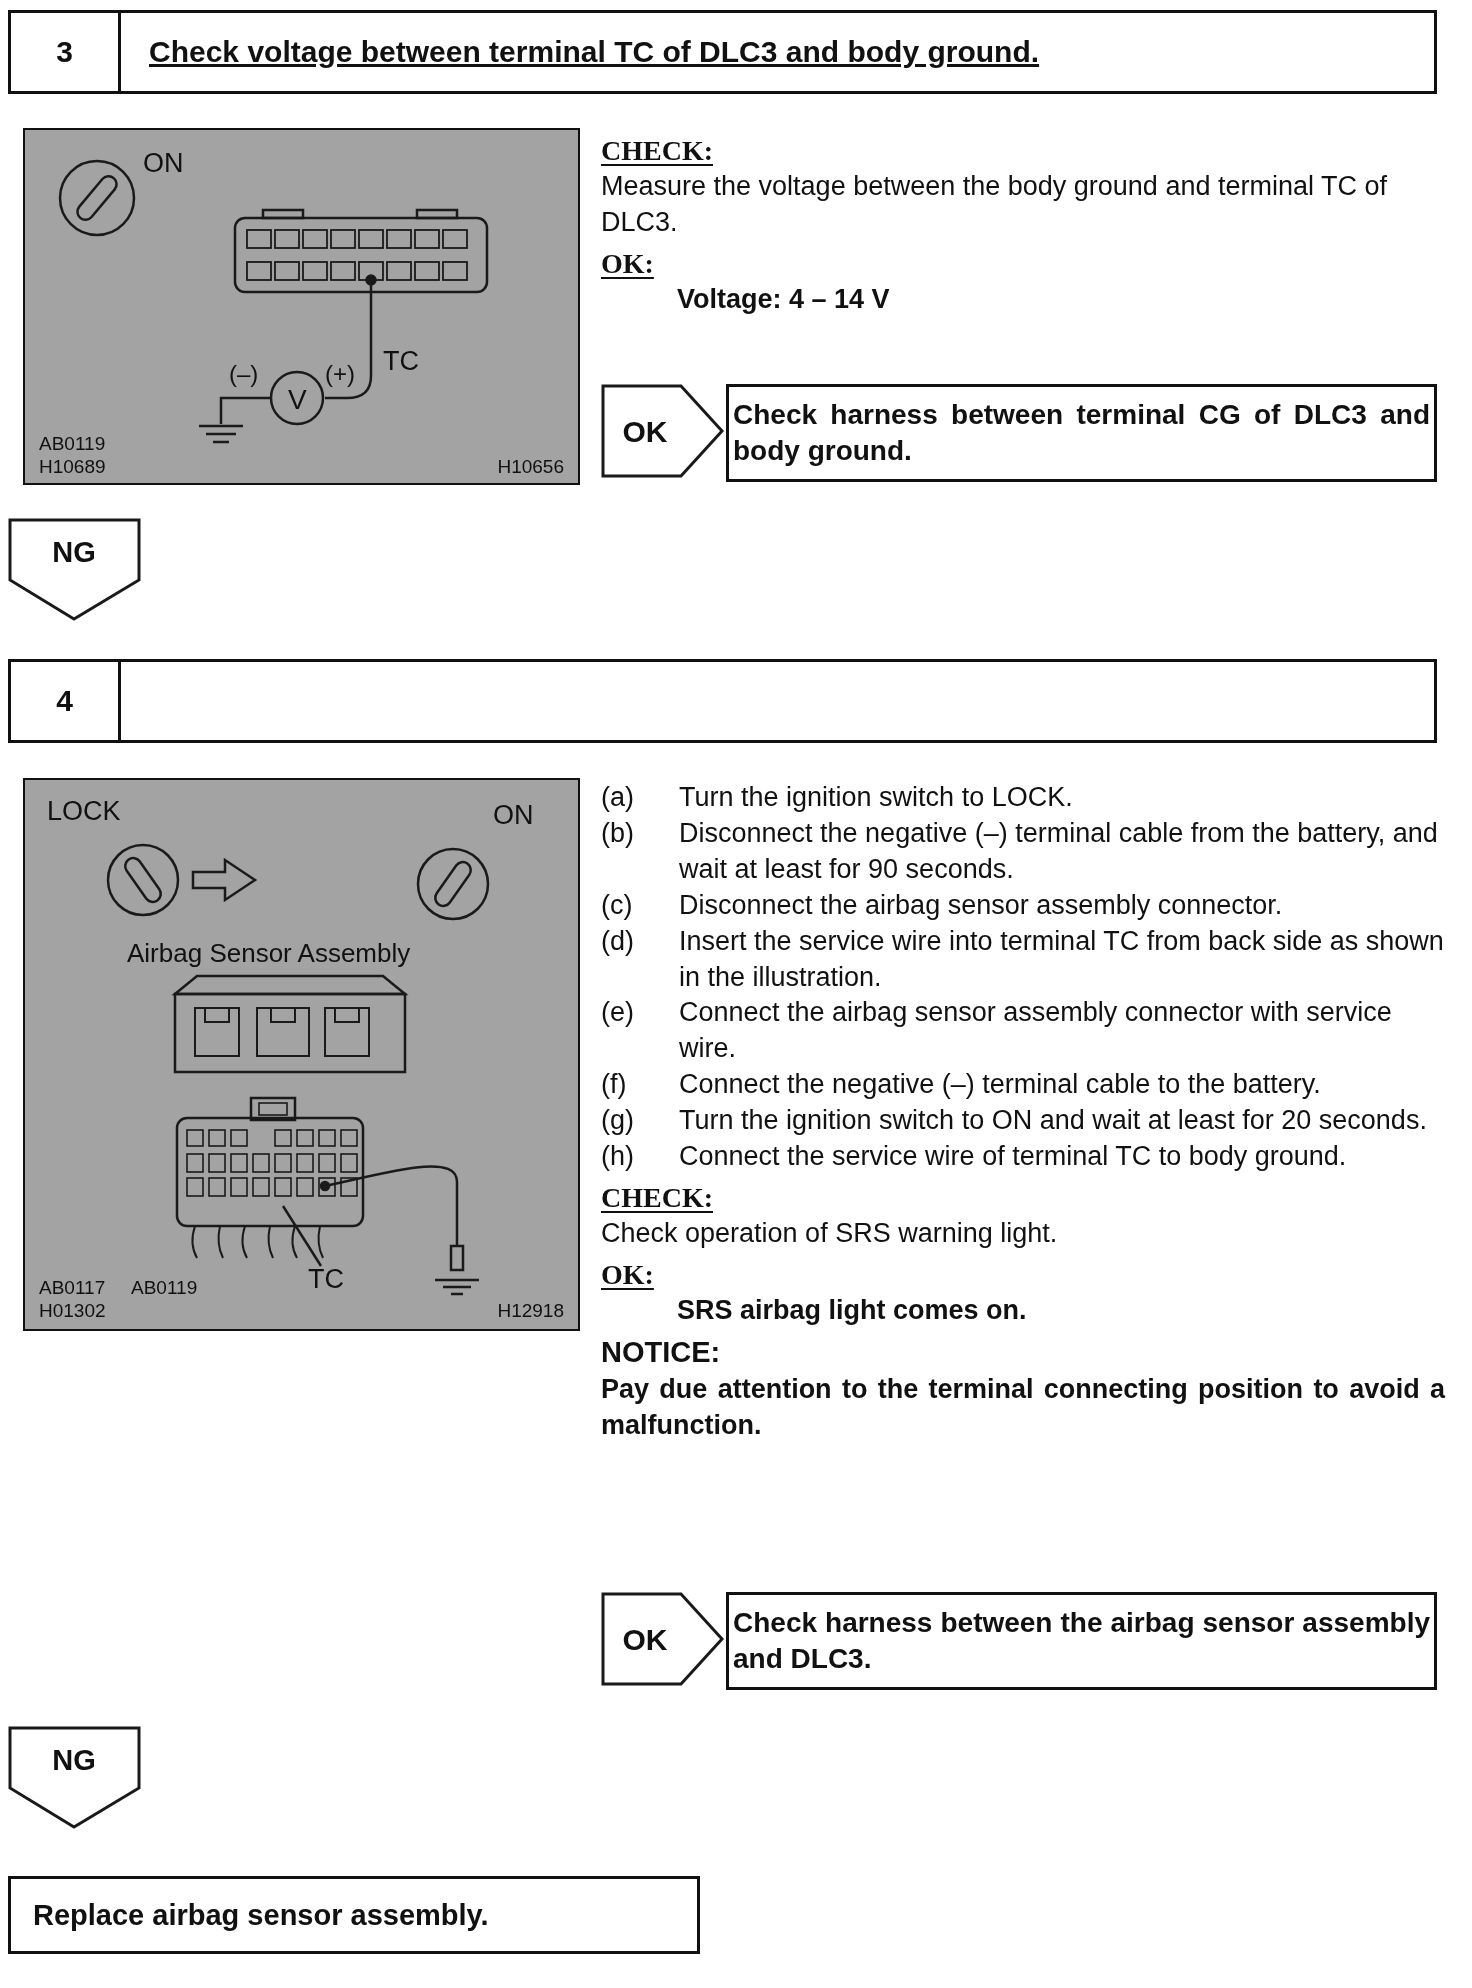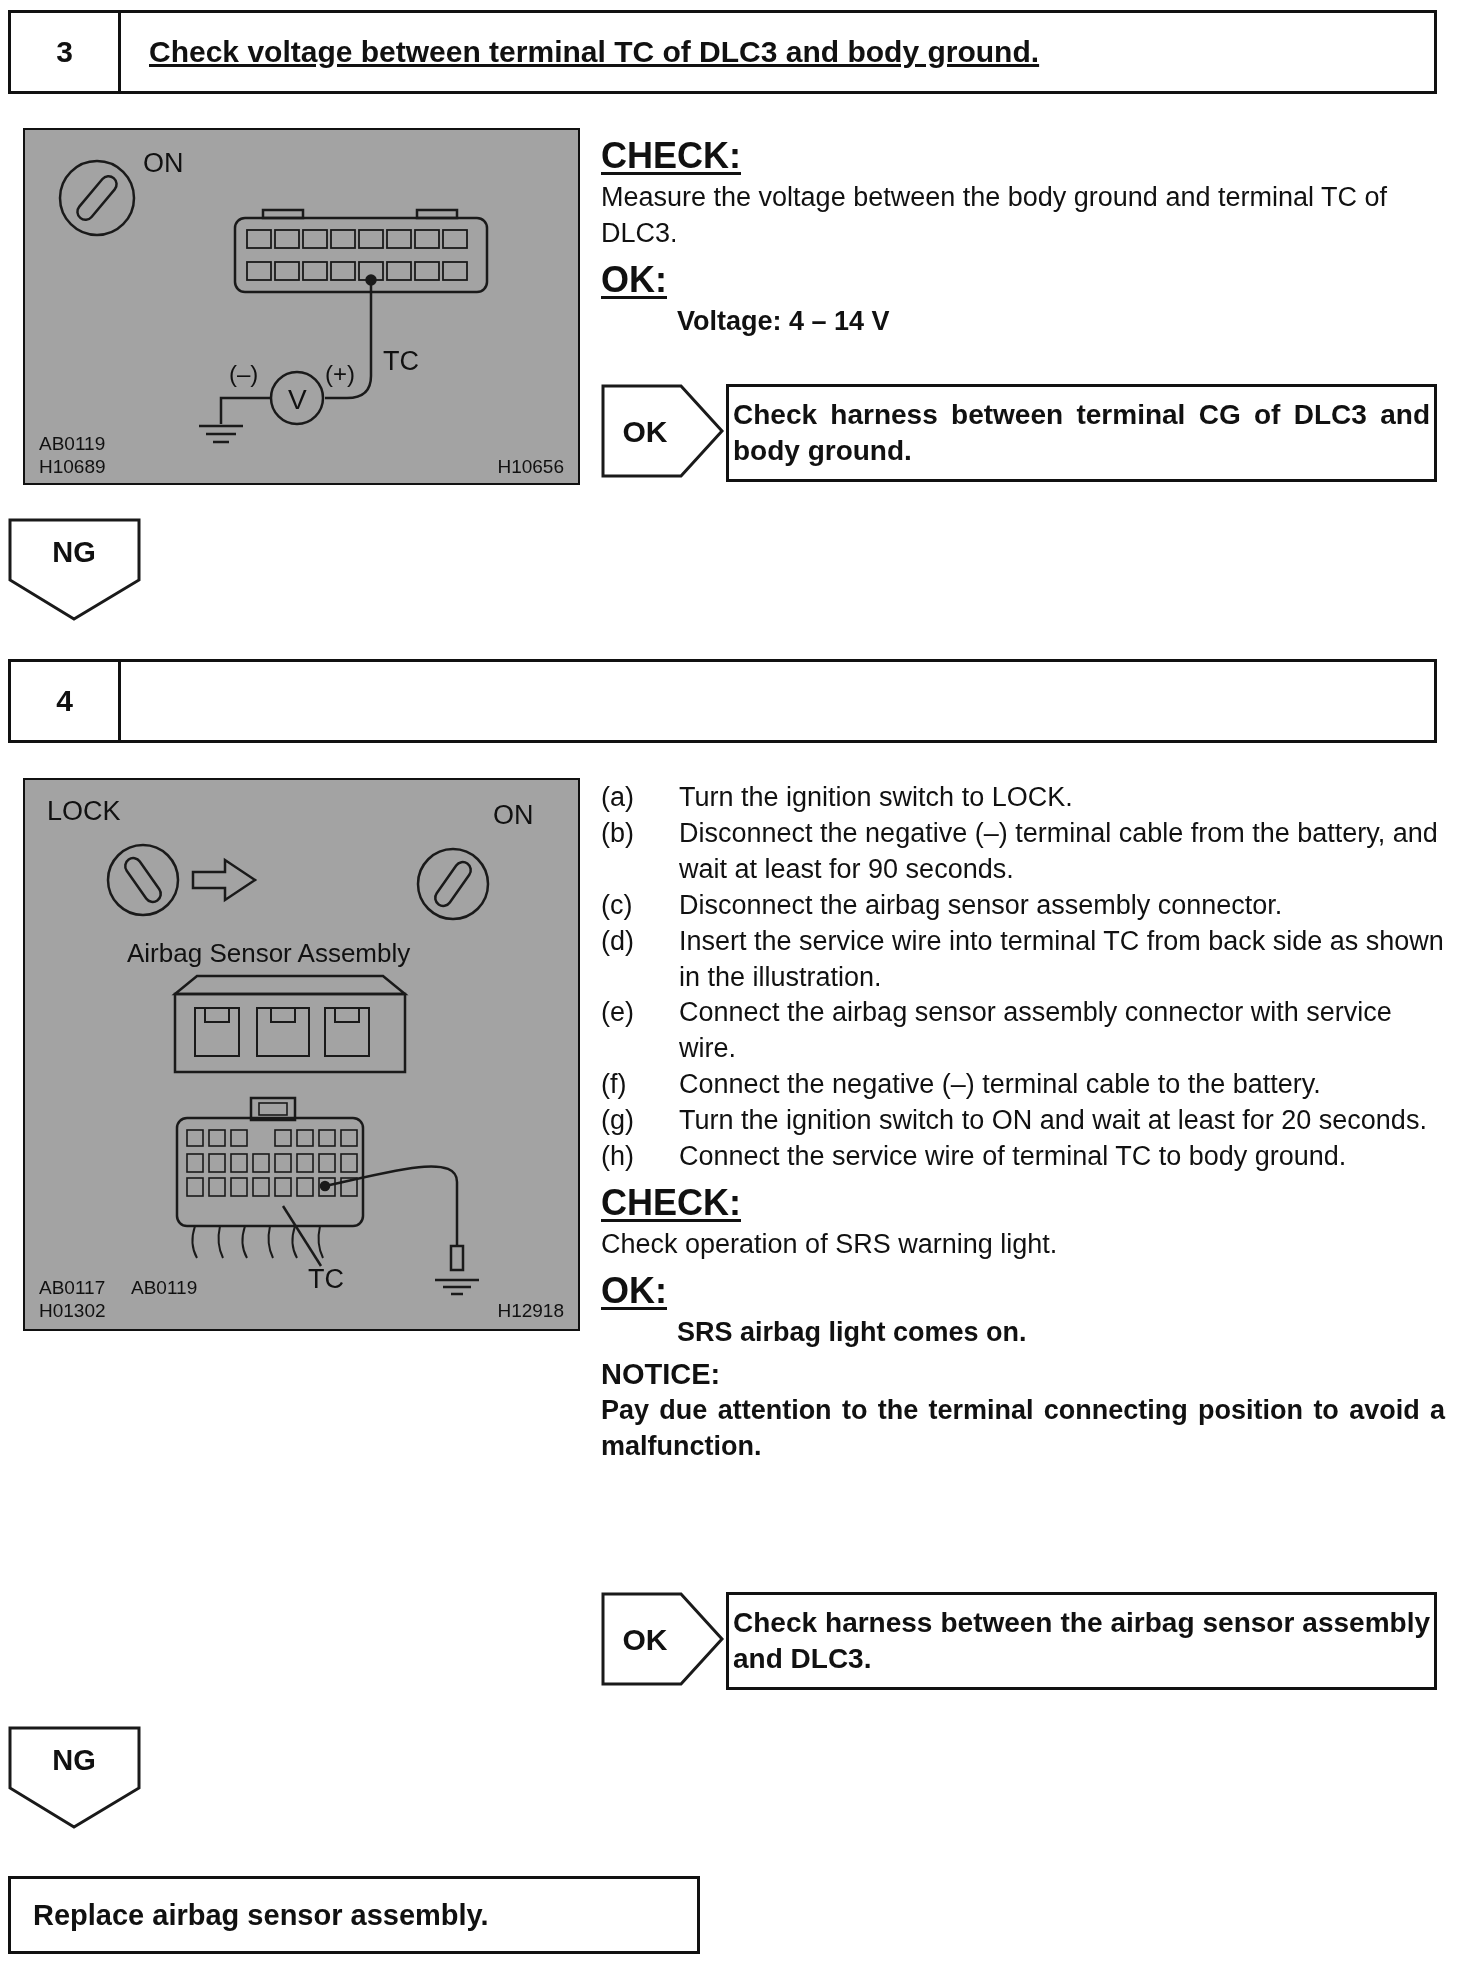--- a/index.html
+++ b/index.html
@@ -23,23 +23,24 @@
     font-size:30px; font-weight:bold;text-decoration:underline;
   }
   .figure {
     position:absolute; left:8px; border:2px solid #111; background:#a3a3a3;margin-left:15px;
   }
   .textcol {
     position:absolute; left:601px; width:844px;
     font-size:27px; line-height:1.33;
   }
   .h-underline {
-    font-weight:bold; font-size:36px;
+    font-weight:bold; font-size:28px;
     text-decoration:underline; text-underline-offset:4px;
     margin-top:4px;
+    font-family:Liberation Serif, serif;
   }
   .h-underline.first { margin-top:0; }
   .h-plain { font-weight:bold; font-size:29px; margin-top:4px; }
   .para { max-width:800px; }
   .bold-ind { font-weight:bold; padding-left:76px; }
   .notice-text { font-weight:bold; text-align:justify; }
   .prep-item { display:flex; }
   .prep-label { width:78px; flex:0 0 78px; }
   .prep-text { flex:1; }
   .ok-tag { position:absolute; left:601px; }

